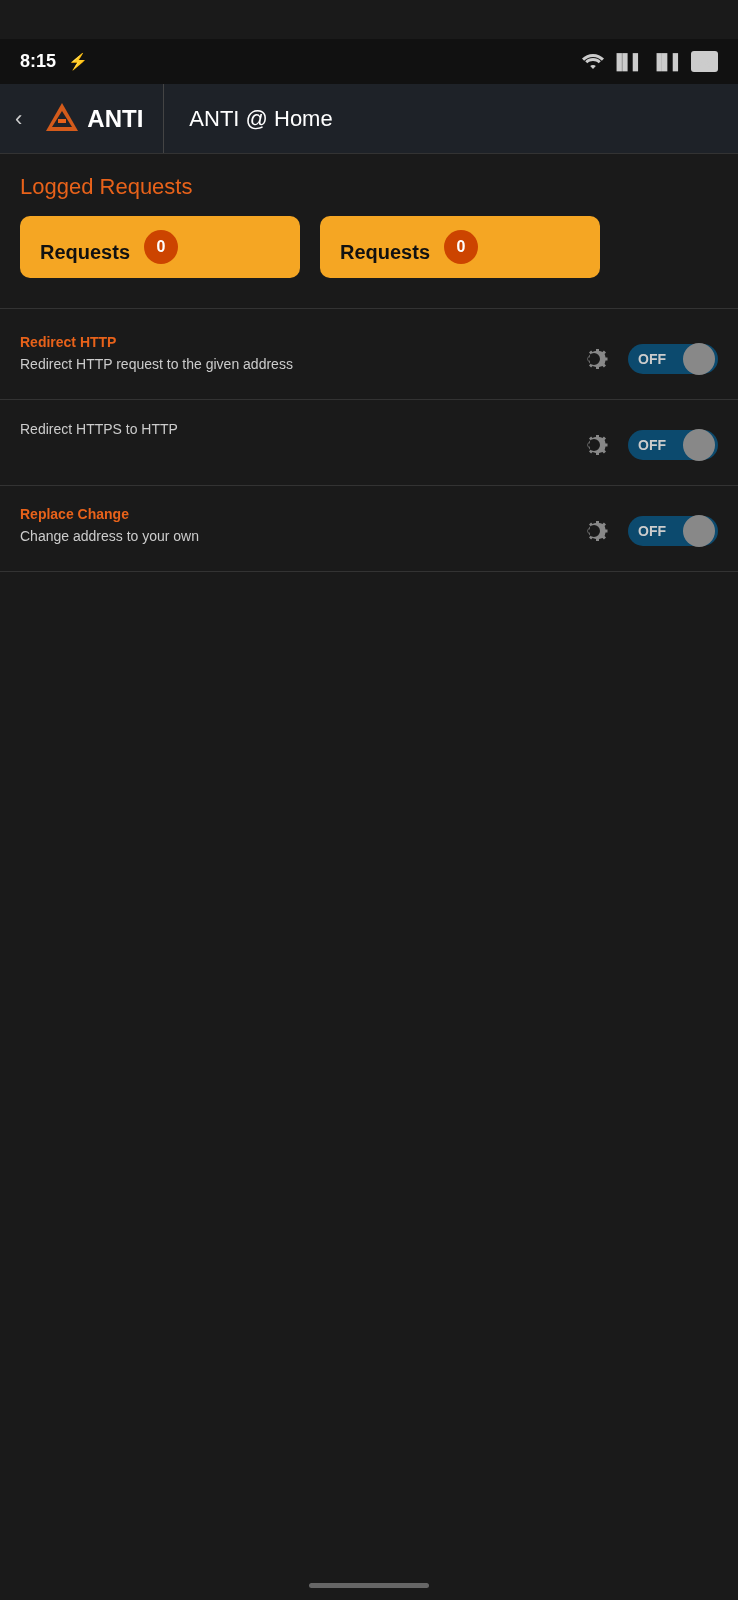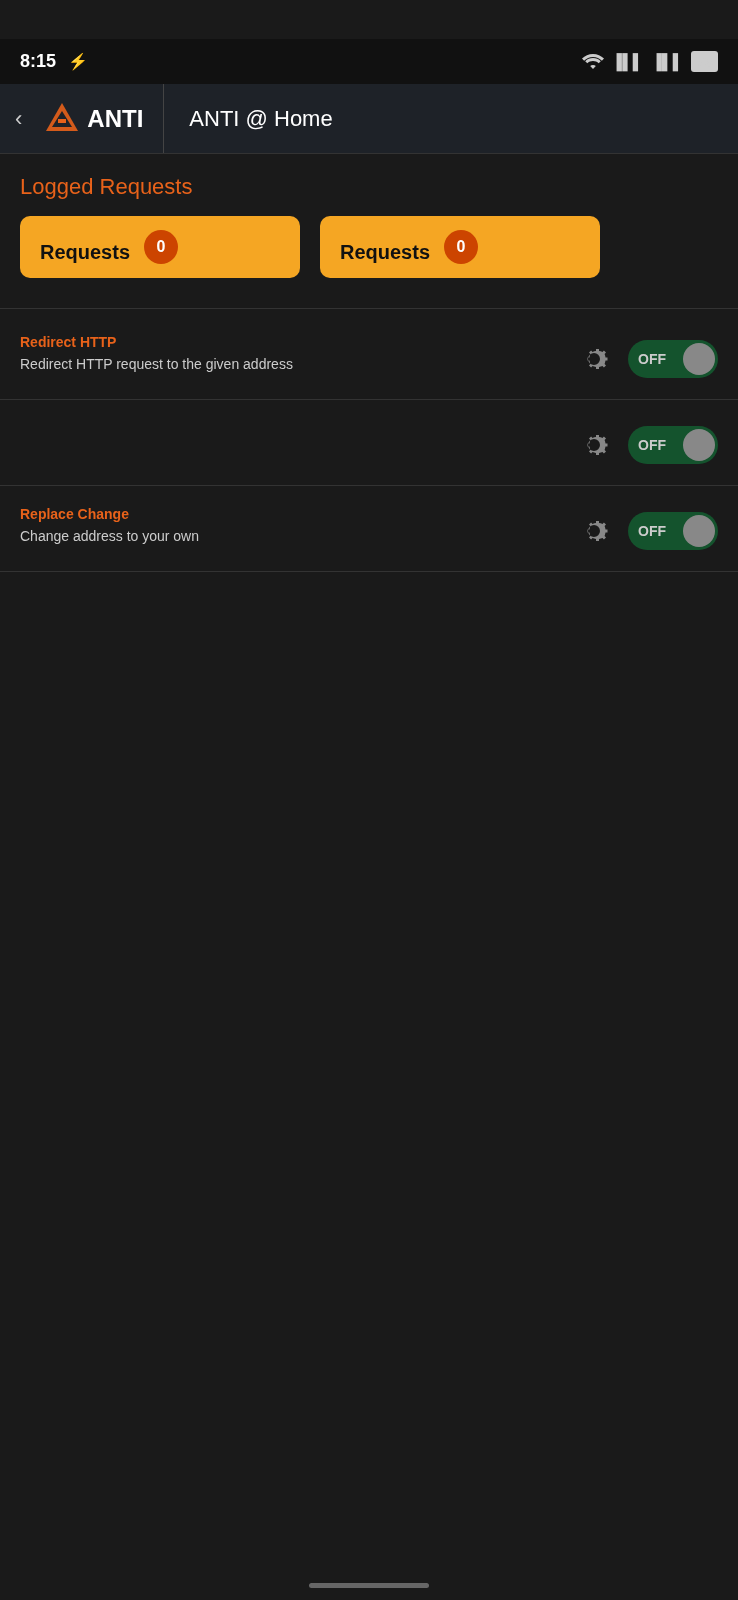--- a/index.html
+++ b/index.html
@@ -202,24 +202,24 @@
     }
 
     
     .gear-icon {
       width: 40px;
       height: 40px;
       color: #888888;
     }
 
     .toggle {
-      background-color: #14532d;
+      background-color: #0c4a6e;
       border-radius: 20px;
       width: 90px;
-      height: 38px;
+      height: 30px;
       display: flex;
       align-items: center;
       padding: 3px 3px 3px 10px;
       cursor: pointer;
       position: relative;
     }
 
     .toggle-label {
       font-size: 14px;
       font-weight: bold;
@@ -314,20 +314,21 @@
       </svg>
       <div class="toggle">
         <span class="toggle-label">OFF</span>
         <div class="toggle-knob"></div>
       </div>
     </div>
   </div>
 
   <div class="feature-row">
     <div class="feature-info">
+      <div class="feature-desc">Redirect HTTPS to HTTP</div>
     </div>
     <div class="feature-controls">
       <svg class="gear-icon" viewBox="0 0 40 40" fill="#888888" xmlns="http://www.w3.org/2000/svg">
         <path d="M20 26a6 6 0 1 1 0-12 6 6 0 0 1 0 12zm13.5-7.5h-2a11.6 11.6 0 0 0-.9-3.5l1.4-1.4-2.1-2.1-1.4 1.4a11.6 11.6 0 0 0-3.5-.9v-2h-3v2a11.6 11.6 0 0 0-3.5.9l-1.4-1.4-2.1 2.1 1.4 1.4a11.6 11.6 0 0 0-.9 3.5h-2v3h2c.2 1.3.5 2.5.9 3.5l-1.4 1.4 2.1 2.1 1.4-1.4c1 .4 2.2.7 3.5.9v2h3v-2c1.3-.2 2.5-.5 3.5-.9l1.4 1.4 2.1-2.1-1.4-1.4c.4-1 .7-2.2.9-3.5h2v-3z"></path>
       </svg>
       <div class="toggle">
         <span class="toggle-label">OFF</span>
         <div class="toggle-knob"></div>
       </div>
     </div>

